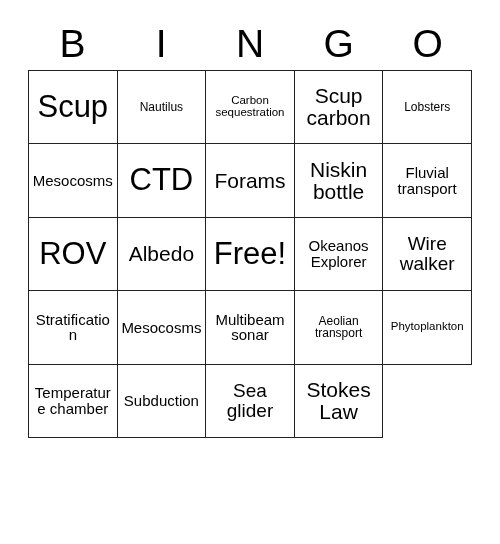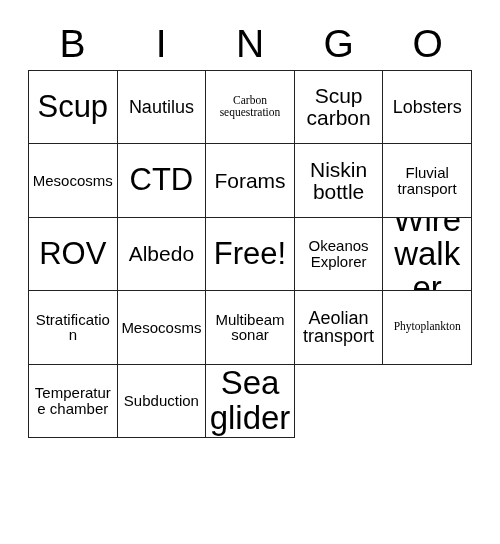--- a/index.html
+++ b/index.html
@@ -80,26 +80,26 @@
     display: block;
     width: 100%;
     line-height: 1.04;
     color: #000000;
     word-wrap: break-word;
     hyphens: none;
   }
 
   
   .fs-xxl { font-size: 31px; }
-  .fs-xl  { font-size: 33px; }
+  .fs-xl  { font-size: 19px; }
   .fs-l   { font-size: 21px; }
-  .fs-m   { font-size: 18px; }
+  .fs-m   { font-size: 12px; }
   .fs-s   { font-size: 15px; }
   .fs-xs  { font-size: 15px; }
-  .fs-xxs { font-size: 11.5px; font-family: Liberation Serif, serif; }
+  .fs-xxs { font-size: 11.5px; }
 </style>
 </head>
 <body>
 
 <div id="card">
 
   <div id="bingo-header">
     <div class="header-letter">B</div>
     <div class="header-letter">I</div>
     <div class="header-letter">N</div>
@@ -170,15 +170,18 @@
       </div>
       <div class="bingo-cell">
         <span class="cell-text fs-xs">Temperature chamber</span>
       </div>
       <div class="bingo-cell">
         <span class="cell-text fs-s">Subduction</span>
       </div>
       <div class="bingo-cell">
         <span class="cell-text fs-xl">Sea glider</span>
       </div>
+      <div class="bingo-cell">
+        <span class="cell-text fs-l">Stokes Law</span>
+      </div>
     </div>
 
 </div>
 
 </body></html>

